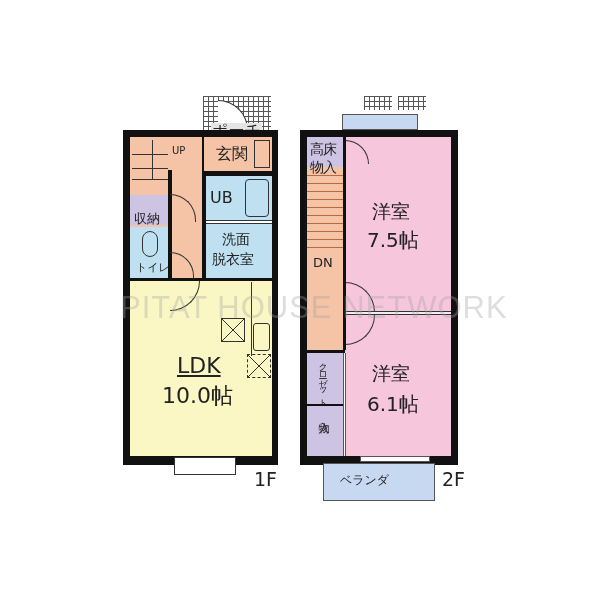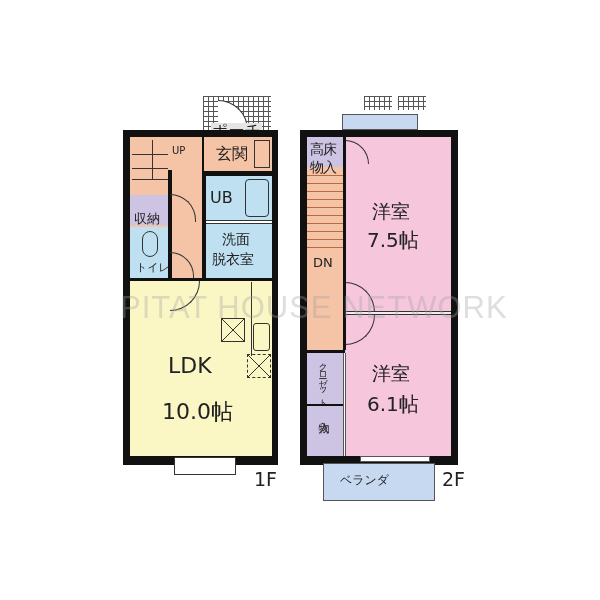--- a/index.html
+++ b/index.html
@@ -71,22 +71,22 @@
 
   <div class="door-arc" style="left:170px;top:281px;width:30px;height:30px;border-left:none;border-top:none;border-bottom-right-radius:30px;"></div>
 
   <div class="abs" style="left:251px;top:282px;width:20px;height:74px;border-left:1px solid #333;"></div>
   <div class="abs" style="left:253px;top:323px;width:17px;height:28px;border:1px solid #333;border-radius:3px;"></div>
   <div class="abs" style="left:247px;top:354px;width:24px;height:24px;border:1px dashed #333;
       background:linear-gradient(45deg, transparent 49%, #333 49%, #333 51%, transparent 51%), linear-gradient(-45deg, transparent 49%, #333 49%, #333 51%, transparent 51%);"></div>
   <div class="abs" style="left:221px;top:318px;width:24px;height:24px;border:1px solid #333;
       background:linear-gradient(45deg, transparent 49%, #333 49%, #333 51%, transparent 51%), linear-gradient(-45deg, transparent 49%, #333 49%, #333 51%, transparent 51%);"></div>
 
-  <span class="lbl" style="left:168px;top:355px;font-size:22px;">LDK</span>
-  <span class="lbl" style="left:162px;top:385px;font-size:22px;margin-top:16px;">10.0帖</span>
+  <span class="lbl" style="left:177px;top:355px;font-size:22px;text-decoration:underline;">LDK</span>
+  <span class="lbl" style="left:162px;top:385px;font-size:22px;">10.0帖</span>
 
   <div class="abs" style="left:174px;top:457px;width:62px;height:18px;background:#fff;border:1px solid #333;"></div>
 
   <span class="lbl" style="left:254px;top:470px;font-size:19px;">1F</span>
 </div>
 
 <div>
 
   <div class="abs grid" style="left:364px;top:96px;width:28px;height:14px;"></div>
   <div class="abs grid" style="left:398px;top:96px;width:28px;height:14px;"></div>

